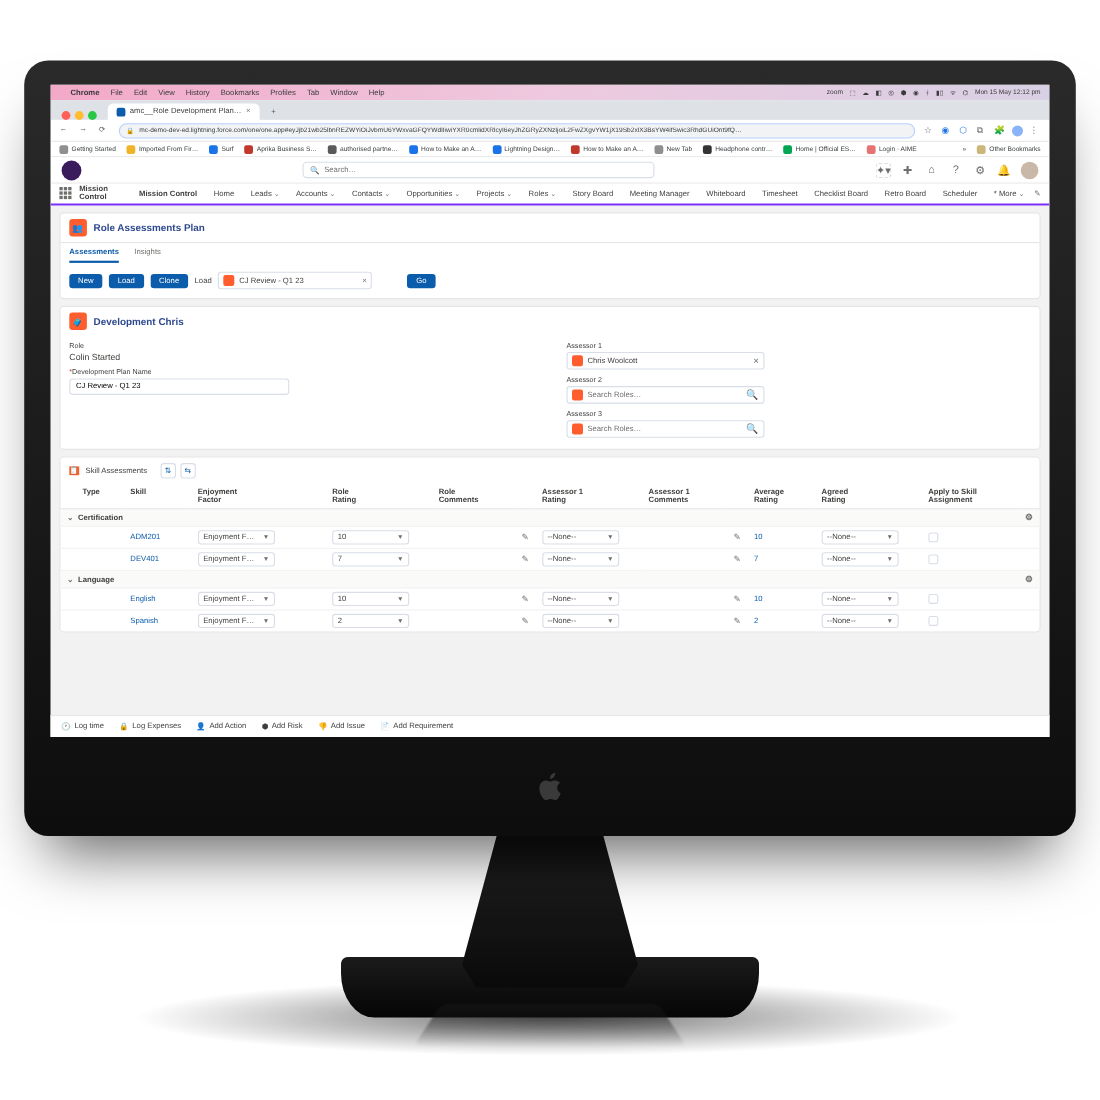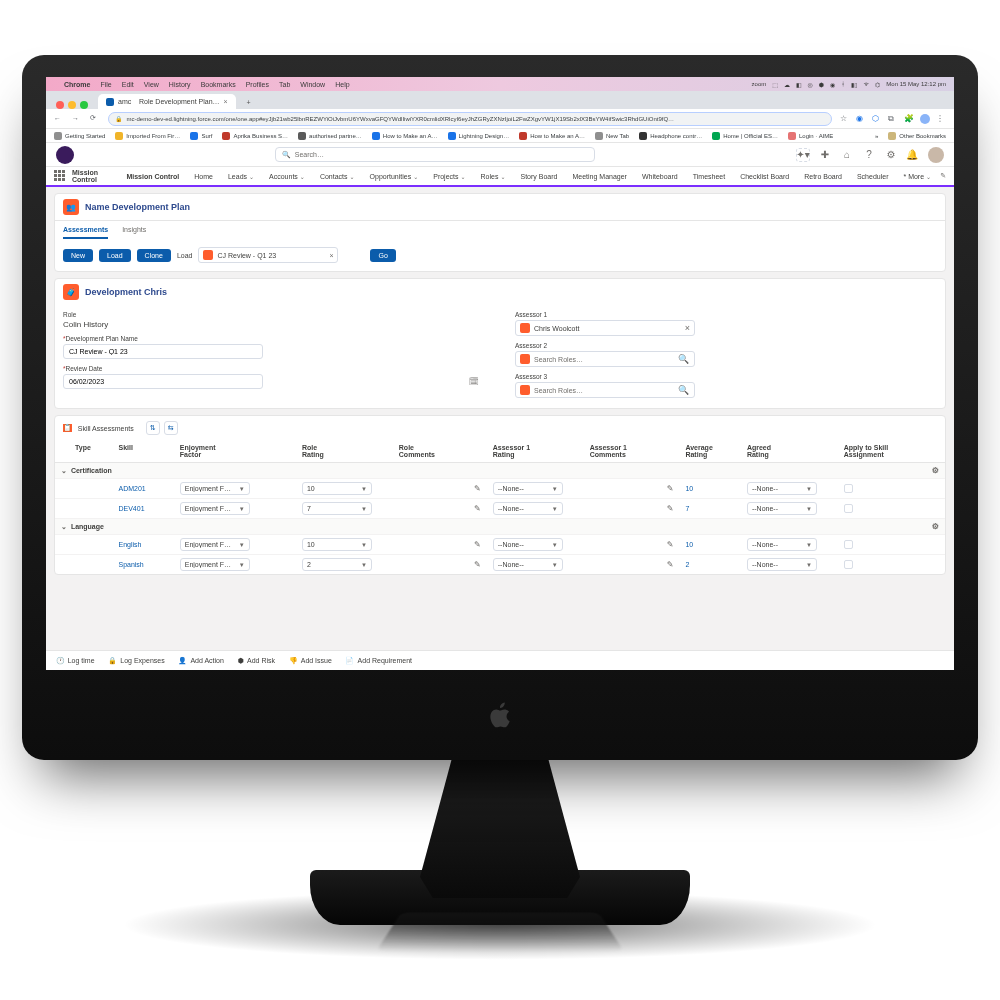--- a/index.html
+++ b/index.html
@@ -342,21 +342,21 @@
           <span class="chev">⌄</span>
         </div>
   <span class="pencil">✎</span>
 </div>
 
 <div class="page">
 
   <div class="card">
     <div class="cardhead">
       <div class="iconbox" style="background:#ff5d2d">👥</div>
-      <div class="title">Name Development Plan</div>
+      <div class="title">Role Assessments Plan</div>
     </div>
     <div class="tabs">
       <div class="tabbtn active">Assessments</div>
       <div class="tabbtn">Insights</div>
     </div>
     <div class="actionrow">
       <button class="btn">New</button>
       <button class="btn">Load</button>
       <button class="btn">Clone</button>
       <span class="lbl">Load</span>
@@ -372,32 +372,25 @@
 
   <div class="card formcard">
     <div class="cardhead">
       <div class="iconbox" style="background:#ff5d2d">🧳</div>
       <div class="title">Development Chris</div>
     </div>
     <div class="body">
       <div class="col">
         <div class="fld">
           <label>Role</label>
-          <div class="value">Colin History</div>
+          <div class="value">Colin Started</div>
         </div>
         <div class="fld">
           <label><span class="req">*</span><span>Development Plan Name</span></label>
           <input value="CJ Review - Q1 23" style="">
-        </div>
-        <div class="fld">
-          <label><span class="req">*</span><span>Review Date</span></label>
-          <div class="dateinput">
-            <input value="06/02/2023" style="">
-            <span class="cal">🗓</span>
-          </div>
         </div>
       </div>
       <div class="col">
         <div class="fld">
           <label>Assessor 1</label>
           <div class="lookupfull">
             <div class="lkicon"></div>
             <span>Chris Woolcott</span>
             <span class="clear">×</span>
           </div>

